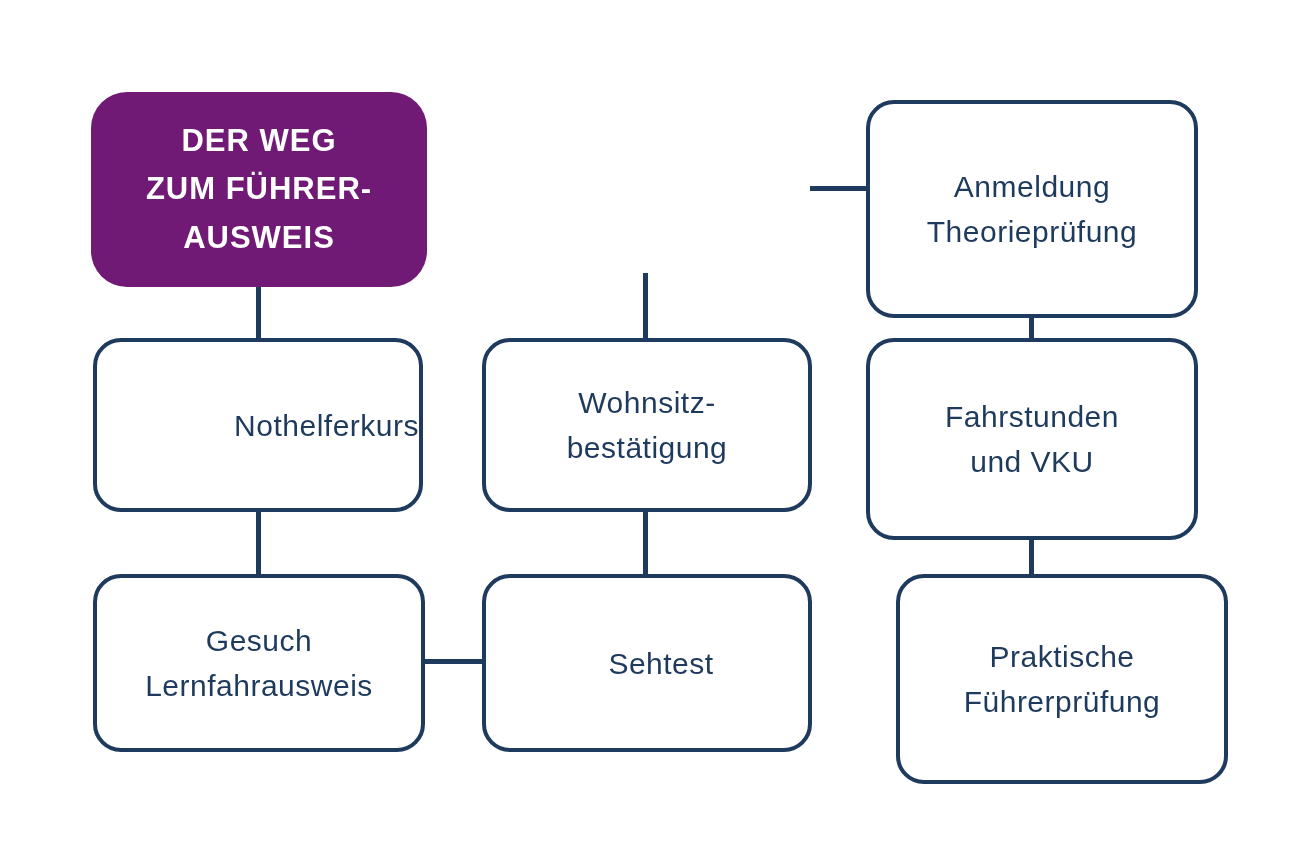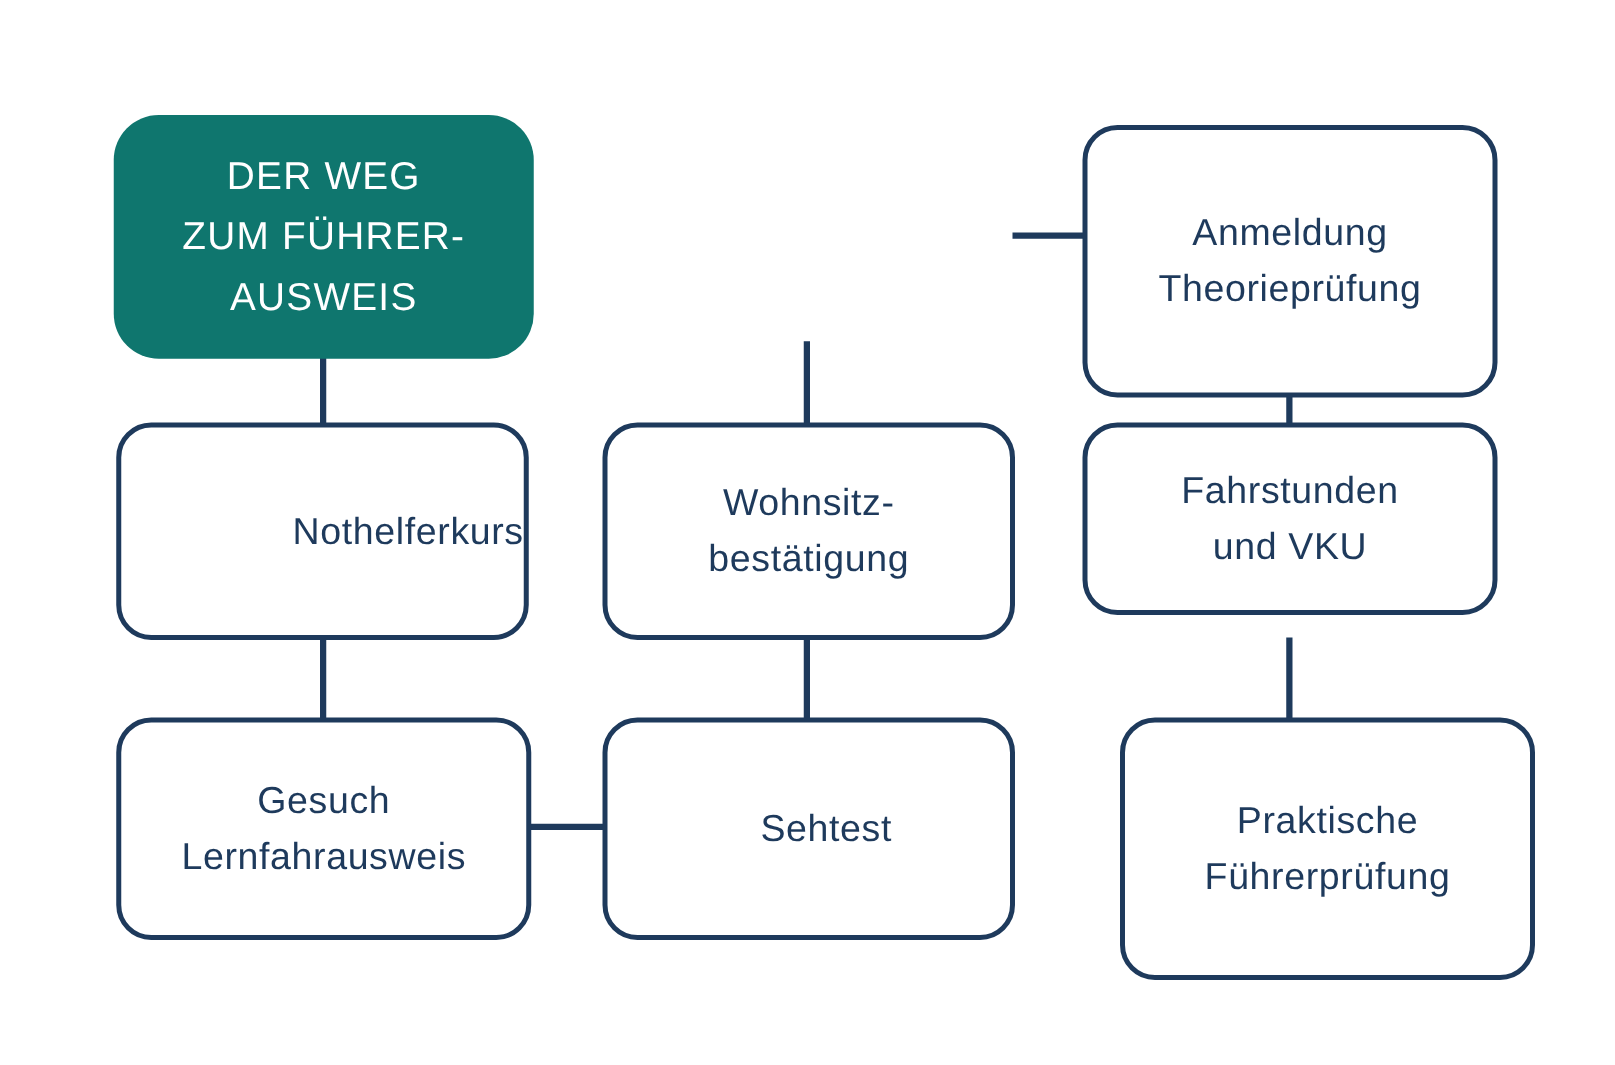--- a/index.html
+++ b/index.html
@@ -28,41 +28,41 @@
     border-radius: 28px;
     font-size: 30px;
     font-weight: 300;
     line-height: 1.5;
     letter-spacing: 0.5px;
   }
   .node .node-label {
     white-space: pre-line;
   }
   .node.filled {
-    background: #0f766e;
+    background: #701a75;
     border: none;
     border-radius: 36px;
     color: #ffffff;
     font-size: 31px;
-    font-weight: normal;
+    font-weight: bold;
     line-height: 1.55;
     letter-spacing: 1px;
   }
   .connector {
     position: absolute;
     background: #1e3a5c;
   }
 
   
   #node-title        { left: 91px;  top: 92px;  width: 336px; height: 195px; }
   #node-unterlagen   { left: 482px; top: 101px; width: 330px; height: 174px; }
   #node-anmeldung    { left: 866px; top: 100px; width: 332px; height: 218px; }
   #node-nothelfer    { left: 93px;  top: 338px; width: 330px; height: 174px; justify-content: flex-end; }
   #node-wohnsitz     { left: 482px; top: 338px; width: 330px; height: 174px; }
-  #node-fahrstunden  { left: 866px; top: 338px; width: 332px; height: 154px; }
+  #node-fahrstunden  { left: 866px; top: 338px; width: 332px; height: 202px; }
   #node-gesuch       { left: 93px;  top: 574px; width: 332px; height: 178px; }
   #node-sehtest      { left: 482px; top: 574px; width: 330px; height: 178px; padding-left: 28px; }
   #node-praktische   { left: 866px; top: 574px; width: 332px; height: 210px; margin-left: 30px; }
 
   
   #conn-v1 { left: 256px;  top: 285px; width: 5px;  height: 55px; }
   #conn-v2 { left: 643px;  top: 273px; width: 5px;  height: 67px; }
   #conn-v3 { left: 1029px; top: 273px; width: 5px;  height: 67px; }
   #conn-v4 { left: 256px;  top: 510px; width: 5px;  height: 66px; }
   #conn-v5 { left: 643px;  top: 510px; width: 5px;  height: 66px; }

